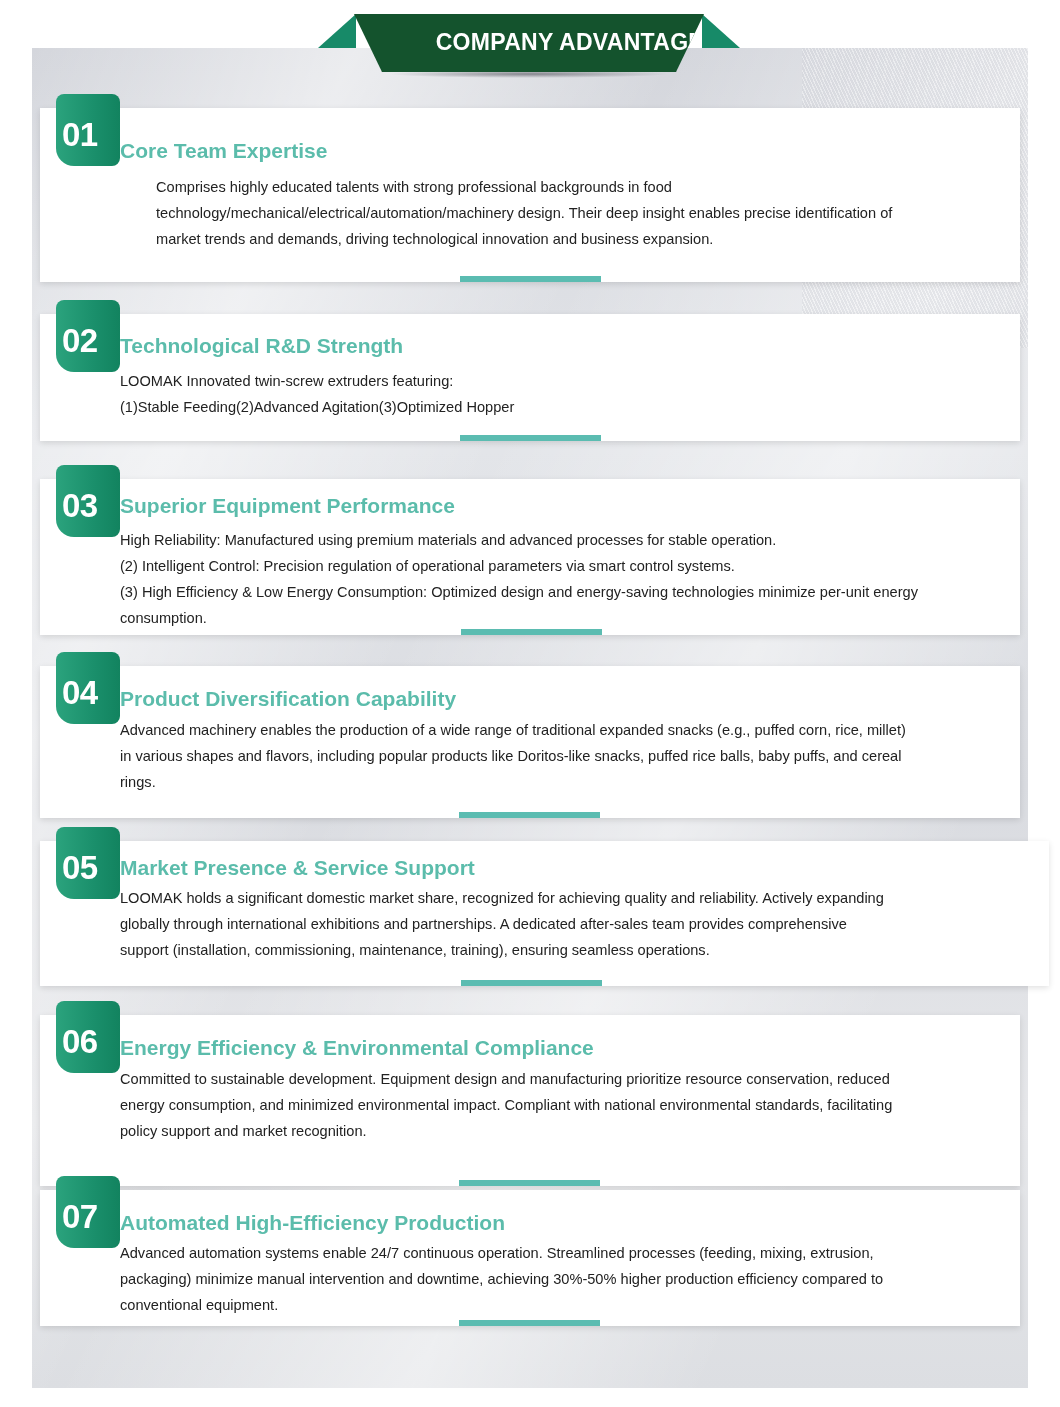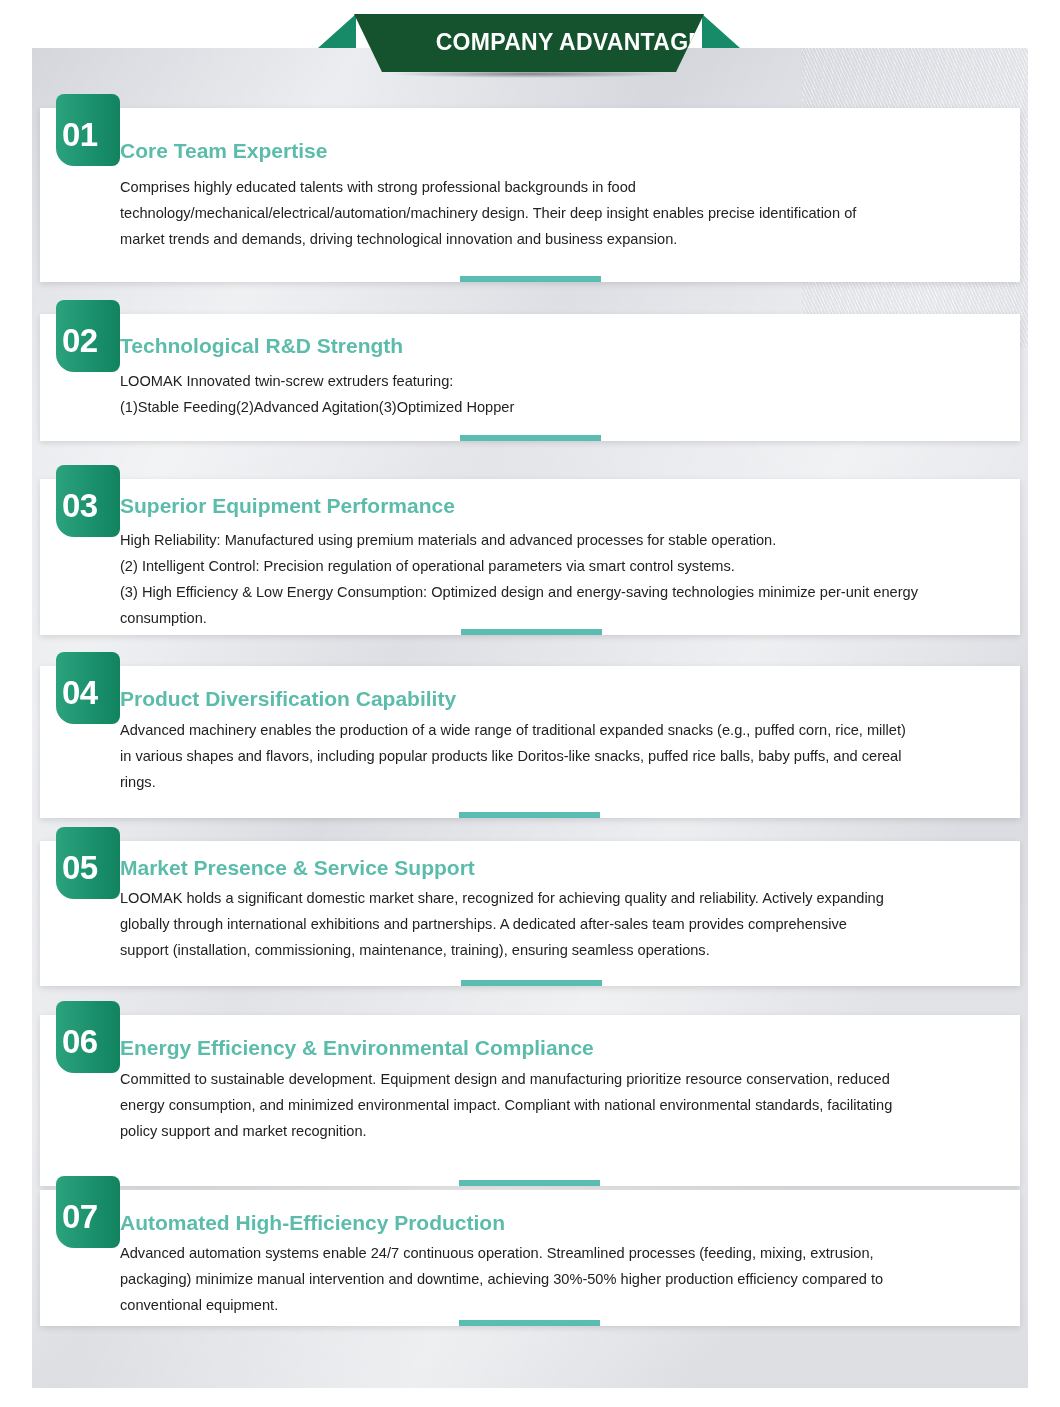--- a/index.html
+++ b/index.html
@@ -81,21 +81,21 @@
   <div class="band">
     <span class="title">COMPANY ADVANTAGE</span>
   </div>
 </div>
 
 <div class="card" style="top:108px;height:174px;">
   <div class="badge">
       <span class="num">01</span>
     </div>
   <div class="heading" style="top:31px;">Core Team Expertise</div>
-  <div class="body" style="top:66px;">
+  <div class="body" style="top:66px;margin-left:36px;">
     <p>Comprises highly educated talents with strong professional backgrounds in food</p>
     <p>technology/mechanical/electrical/automation/machinery design. Their deep insight enables precise identification of</p>
     <p>market trends and demands, driving technological innovation and business expansion.</p>
   </div>
   <div class="bar" style="left:420px;"></div>
 </div>
 
 <div class="card" style="top:314px;height:127px;">
   <div class="badge">
       <span class="num">02</span>
@@ -128,21 +128,21 @@
     </div>
   <div class="heading" style="top:21px;">Product Diversification Capability</div>
   <div class="body" style="top:51px;">
     <p>Advanced machinery enables the production of a wide range of traditional expanded snacks (e.g., puffed corn, rice, millet)</p>
     <p>in various shapes and flavors, including popular products like Doritos-like snacks, puffed rice balls, baby puffs, and cereal</p>
     <p>rings.</p>
   </div>
   <div class="bar" style="left:419px;"></div>
 </div>
 
-<div class="card" style="top:841px;height:145px;">
+<div class="card" style="top:841px;height:145px;padding-left:29px;">
   <div class="badge">
       <span class="num">05</span>
     </div>
   <div class="heading" style="top:15px;">Market Presence &amp; Service Support</div>
   <div class="body" style="top:44px;">
     <p>LOOMAK holds a significant domestic market share, recognized for achieving quality and reliability. Actively expanding</p>
     <p>globally through international exhibitions and partnerships. A dedicated after-sales team provides comprehensive</p>
     <p>support (installation, commissioning, maintenance, training), ensuring seamless operations.</p>
   </div>
   <div class="bar" style="left:421px;"></div>

